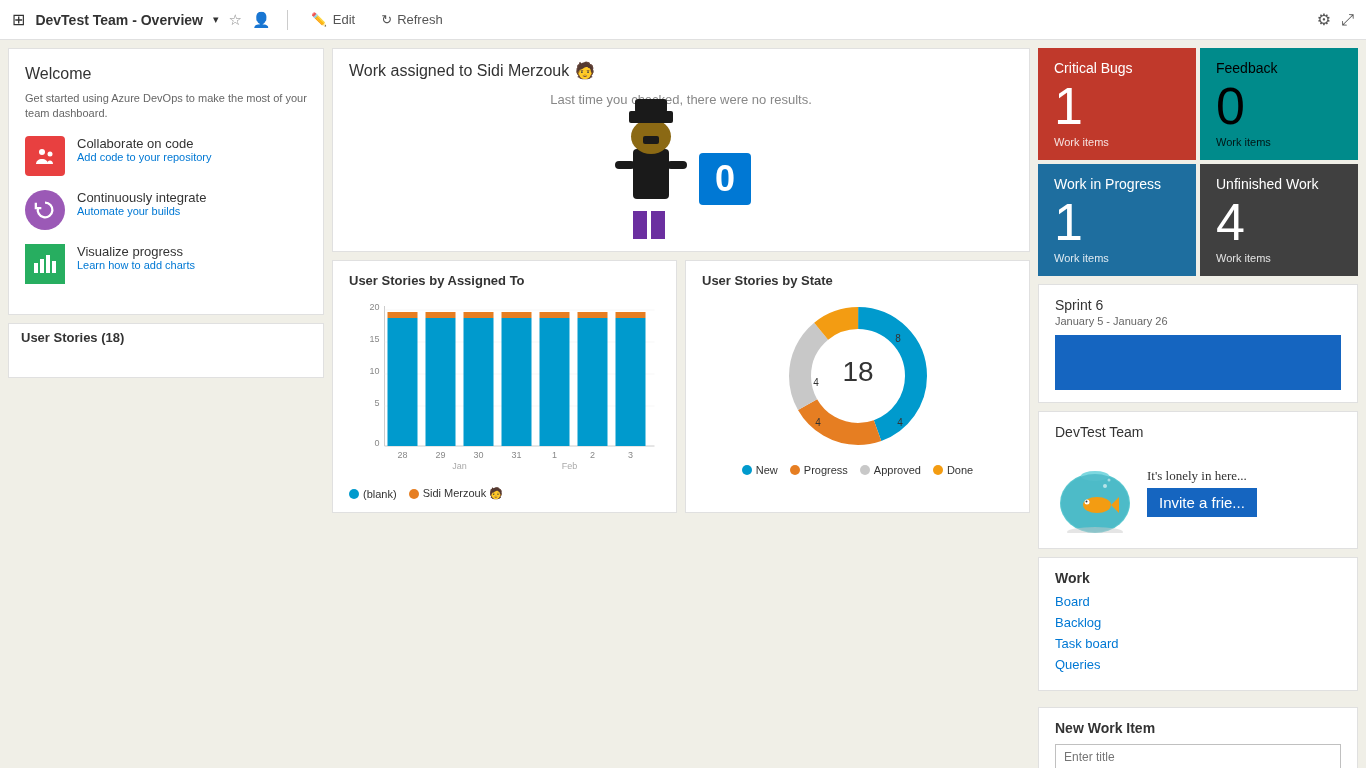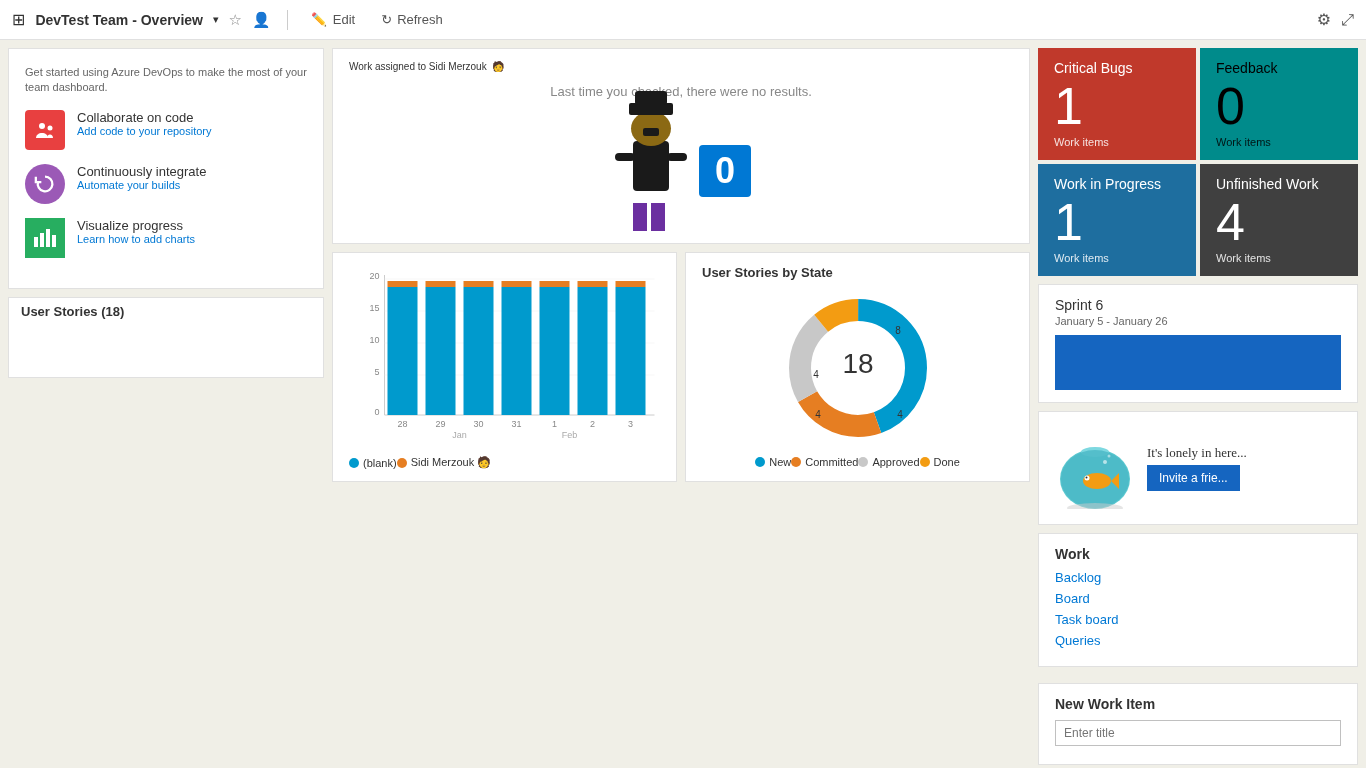--- a/index.html
+++ b/index.html
@@ -18,21 +18,21 @@
     
     .welcome-panel { background: #fff; border: 1px solid #e0e0e0; padding: 16px; }
     .welcome-title { font-size: 16px; font-weight: 400; color: #333; margin-bottom: 8px; }
     .welcome-desc { font-size: 11px; color: #666; line-height: 1.4; margin-bottom: 14px; }
     .welcome-item { display: flex; align-items: flex-start; gap: 12px; margin-bottom: 14px; }
     .welcome-item-title { font-size: 13px; color: #333; font-weight: 500; }
     .welcome-item-link { font-size: 11px; color: #0078d4; cursor: pointer; }
 
     
     .work-assigned-panel { background: #fff; border: 1px solid #e0e0e0; padding: 12px 16px; display: flex; flex-direction: column; }
-    .panel-title { font-size: 10px; color: #333; font-weight: 400; margin-bottom: 8px; display: flex; align-items: center; gap: 6px; }
+    .panel-title { font-size: 16px; color: #333; font-weight: 400; margin-bottom: 8px; display: flex; align-items: center; gap: 6px; }
     .empty-message { color: #888; font-size: 13px; margin-top: 4px; }
     .work-assigned-content { display: flex; flex-direction: column; align-items: center; justify-content: center; flex: 1; }
 
     
     .stats-grid { display: grid; grid-template-columns: 1fr 1fr; grid-template-rows: 1fr 1fr; gap: 4px; }
     .stat-tile { padding: 12px 16px; display: flex; flex-direction: column; justify-content: space-between; cursor: pointer; }
     .stat-tile.red { background: #c0392b; color: #fff; }
     .stat-tile.teal { background: #008b8b; color: #000000; }
     .stat-tile.blue-dark { background: #1e6e9f; color: #fff; }
     .stat-tile.blue-medium { background: #404040; color: #fff; }
@@ -44,30 +44,30 @@
     .sprint-panel { background: #fff; border: 1px solid #e0e0e0; padding: 12px 16px; }
     .sprint-title { font-size: 14px; font-weight: 500; margin-bottom: 2px; }
     .sprint-dates { font-size: 11px; color: #666; margin-bottom: 8px; }
     .sprint-chart { background: #1565c0; height: 55px; width: 100%; }
 
     
     .devtest-panel { background: #fff; border: 1px solid #e0e0e0; padding: 12px 16px; display: flex; flex-direction: column; }
     .devtest-title { font-size: 14px; font-weight: 500; margin-bottom: 8px; }
     .devtest-content { display: flex; align-items: center; gap: 12px; }
     .devtest-text { font-size: 13px; color: #333; font-family: Liberation Serif, serif; }
-    .invite-btn { background: #1565c0; color: #fff; border: none; padding: 6px 12px; cursor: pointer; font-size: 12px; margin-top: 4px; }
+    .invite-btn { background: #1565c0; color: #fff; border: none; padding: 6px 12px; cursor: pointer; font-size: 15px; margin-top: 4px; }
 
     
     .user-stories-panel { background: #fff; border: 1px solid #e0e0e0; padding: 8px 12px; overflow: hidden; }
     .user-stories-panel .panel-title { font-size: 13px; font-weight: 600; }
 
     
     .chart-panel { background: #fff; border: 1px solid #e0e0e0; padding: 12px 16px; }
     .chart-panel .panel-title { font-size: 13px; font-weight: 600; margin-bottom: 8px; }
-    .chart-legend { display: flex; flex-wrap: wrap; margin-top: 8px; font-size: 11px; }
+    .chart-legend { display: flex; gap: 12px; flex-wrap: wrap; margin-top: 8px; font-size: 11px; }
     .legend-item { display: flex; align-items: center; gap: 4px; }
     .legend-dot { width: 10px; height: 10px; border-radius: 50%; }
 
     
     .work-links-panel { background: #fff; border: 1px solid #e0e0e0; padding: 12px 16px; }
     .work-links-panel .panel-title { font-size: 14px; font-weight: 600; margin-bottom: 8px; }
     .work-link { display: block; color: #0078d4; font-size: 13px; margin-bottom: 6px; cursor: pointer; text-decoration: none; }
 
     
     .new-work-panel { background: #fff; border: 1px solid #e0e0e0; padding: 12px 16px; margin-top: 8px; }
@@ -110,20 +110,21 @@
     <span class="gear-icon">⚙</span>
     <span class="expand-icon">⤢</span>
   </div>
 </div>
 
 <div class="main-grid">
 
   <div class="col-left">
 
     <div class="welcome-panel card">
+      <div class="welcome-title">Welcome</div>
       <div class="welcome-desc">Get started using Azure DevOps to make the most of your team dashboard.</div>
 
 
       <div class="welcome-item">
         <div style="width:40px;height:40px;flex-shrink:0;background:#e84040;border-radius:4px;display:flex;align-items:center;justify-content:center;">
           <svg width="24" height="24" viewBox="0 0 24 24" fill="white">
               <circle cx="9" cy="8" r="3"></circle>
               <path d="M3 20c0-3 2.7-5 6-5s6 2 6 5"></path>
               <circle cx="17" cy="10" r="2.5"></circle>
               <path d="M14 20c0-2 1.3-3.5 3-3.5s3 1.5 3 3.5"></path>
@@ -200,20 +201,21 @@
           </div>
 
           <div style="background:#0078d4; color:#fff; font-size:36px; font-weight:bold; width:52px; height:52px; display:flex; align-items:center; justify-content:center; border-radius:4px;">0</div>
         </div>
       </div>
     </div>
 
     <div style="display:flex; gap:8px; flex:1;">
 
       <div class="chart-panel card" style="flex:1;">
+        <div class="panel-title">User Stories by Assigned To</div>
         
         <svg width="100%" height="180" viewBox="0 0 310 180">
 
           <line x1="35" y1="10" x2="35" y2="150" stroke="#ccc" stroke-width="1"></line>
           <line x1="35" y1="150" x2="305" y2="150" stroke="#ccc" stroke-width="1"></line>
 
           <text x="30" y="14" font-size="9" fill="#888" text-anchor="end">20</text>
           <text x="30" y="46" font-size="9" fill="#888" text-anchor="end">15</text>
           <text x="30" y="78" font-size="9" fill="#888" text-anchor="end">10</text>
           <text x="30" y="110" font-size="9" fill="#888" text-anchor="end">5</text>
@@ -293,21 +295,21 @@
           </svg>
         </div>
 
         <div class="chart-legend" style="justify-content:center; flex-wrap:wrap;">
           <div class="legend-item">
             <div class="legend-dot" style="background:#009acd;"></div>
             <span>New</span>
           </div>
           <div class="legend-item">
             <div class="legend-dot" style="background:#e67e22;"></div>
-            <span>Committed</span>
+            <span>Progress</span>
           </div>
           <div class="legend-item">
             <div class="legend-dot" style="background:#c8c8c8;"></div>
             <span>Approved</span>
           </div>
           <div class="legend-item">
             <div class="legend-dot" style="background:#f39c12;"></div>
             <span>Done</span>
           </div>
         </div>
@@ -340,20 +342,21 @@
       </div>
     </div>
 
     <div class="sprint-panel card">
       <div class="sprint-title">Sprint 6</div>
       <div class="sprint-dates">January 5 - January 26</div>
       <div class="sprint-chart"></div>
     </div>
 
     <div class="devtest-panel card">
+      <div class="devtest-title">DevTest Team</div>
       <div class="devtest-content">
 
         <div>
           <svg width="80" height="85" viewBox="0 0 80 85">
 
             <ellipse cx="40" cy="55" rx="35" ry="30" fill="#5bc8d0"></ellipse>
 
             <rect x="28" y="28" width="24" height="15" fill="#5bc8d0"></rect>
 
             <ellipse cx="40" cy="28" rx="14" ry="5" fill="#7dd8e0"></ellipse>
@@ -375,22 +378,22 @@
         </div>
         <div>
           <div class="devtest-text">It's lonely in here...</div>
           <button class="invite-btn">Invite a frie...</button>
         </div>
       </div>
     </div>
 
     <div class="work-links-panel card">
       <div class="panel-title">Work</div>
+      <a class="work-link">Board</a>
       <a class="work-link">Backlog</a>
-      <a class="work-link">Board</a>
       <a class="work-link">Task board</a>
       <a class="work-link">Queries</a>
     </div>
 
     <div class="new-work-panel card">
       <div class="panel-title">New Work Item</div>
       <input type="text" class="new-work-input" placeholder="Enter title" style="">
       
       
     </div>

